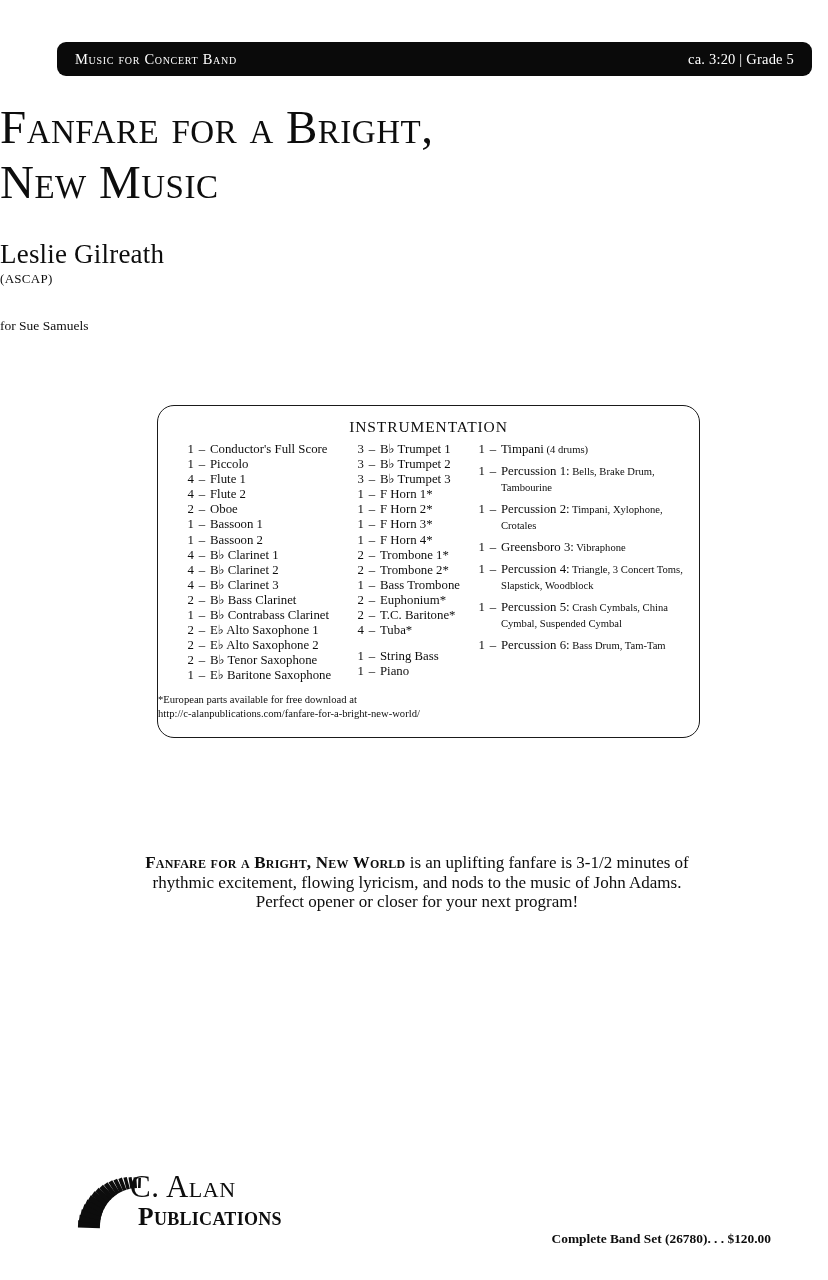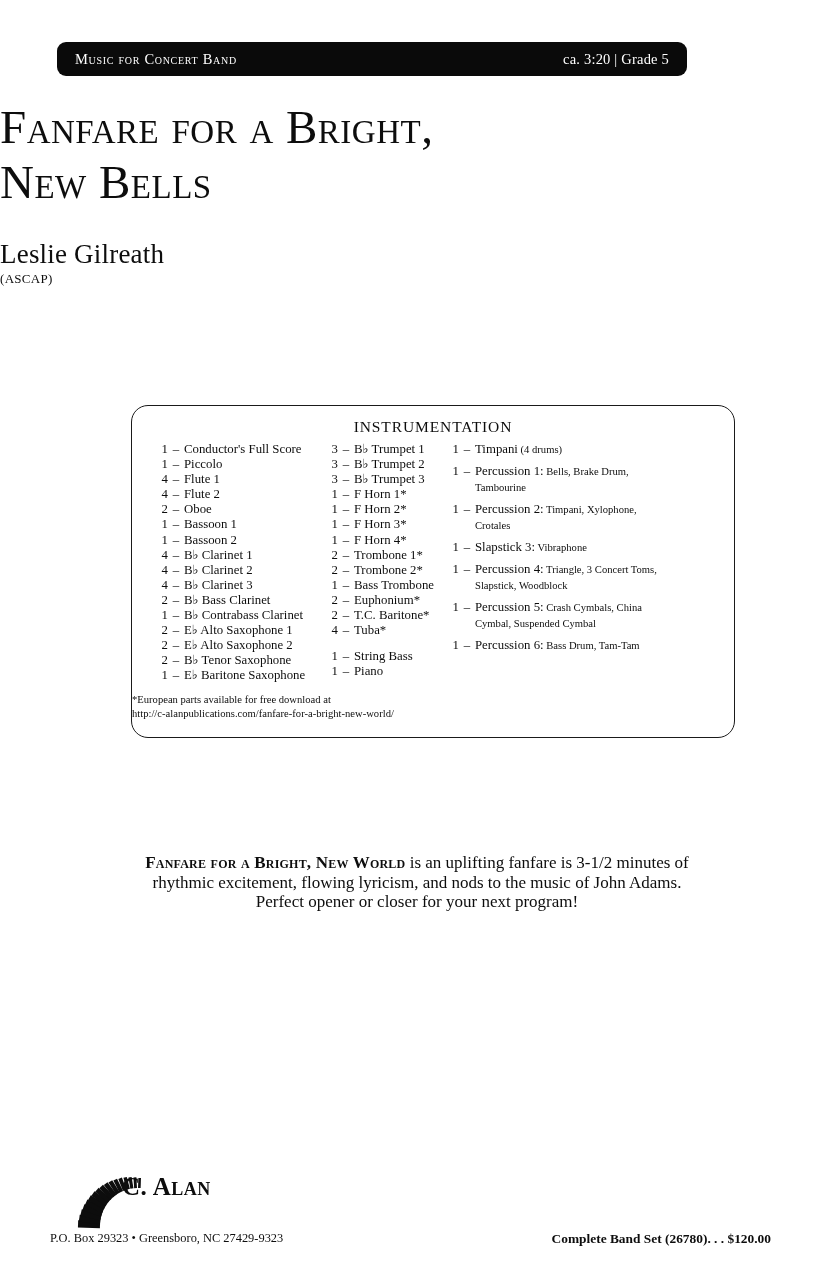--- a/index.html
+++ b/index.html
@@ -14,21 +14,21 @@
     font-family: "Liberation Serif", "DejaVu Serif", serif;
     color: #0d0d0d;
     overflow: hidden;
   }
 
   
   #header-banner {
     position: absolute;
     left: 57px;
     top: 42px;
-    width: 630px;
+    width: 755px;
     height: 34px;
     background: #0a0a0a;
     border-radius: 9px;
     color: #ffffff;
     display: flex;
     align-items: center;
     justify-content: space-between;
     box-sizing: border-box;
     padding: 0 18px;
   }
@@ -68,23 +68,23 @@
     letter-spacing: 0.3px;
   }
   .dedication {
     margin-top: 31px;
     font-size: 13.5px;
   }
 
   
   #instrumentation-box {
     position: absolute;
-    left: 131px;
+    left: 157px;
     top: 405px;
-    width: 604px;
+    width: 543px;
     height: 333px;
     border: 1.6px solid #1a1a1a;
     border-radius: 17px;
     box-sizing: border-box;
   }
   #instr-heading {
     text-align: center;
     font-size: 15.5px;
     letter-spacing: 0.9px;
     margin-top: 12px;
@@ -173,25 +173,26 @@
     width: 92px;
     height: 92px;
   }
   #logo-words {
     position: absolute;
     left: 72px;
     top: 20px;
     width: 250px;
   }
   .logo-line1 {
-    font-size: 25px;
-    font-weight: bold;
+    font-size: 31px;
+    font-weight: normal;
     font-variant: small-caps;
     letter-spacing: 0.5px;
     line-height: 34px;
+    margin-left: 8px;
   }
   .logo-line2 {
     font-size: 25.5px;
     font-weight: bold;
     font-variant: small-caps;
     letter-spacing: 0.3px;
     line-height: 26px;
     margin-left: 16px;
   }
   #publisher-address {
@@ -218,23 +219,24 @@
 </head>
 <body>
 
 <div id="header-banner">
   <span class="left">Music for Concert Band</span>
   <span class="right">ca. 3:20 | Grade 5</span>
 </div>
 
 <div class="title-block">
   <div class="title-line">Fanfare for a Bright,</div>
-  <div class="title-line">New Bells</div>
+  <div class="title-line">New Music</div>
   <div class="composer">Leslie Gilreath</div>
   <div class="ascap">(ASCAP)</div>
+  <div class="dedication">for Sue Samuels</div>
 </div>
 
 <div id="instrumentation-box">
   <div id="instr-heading">INSTRUMENTATION</div>
 
   <div class="instr-columns">
     <div class="instr-col" id="instr-col-1">
         <div class="instr-row">
           <span class="qty">1</span>
           <span class="dash">–</span>
@@ -405,21 +407,21 @@
           <span class="nm"><span>Percussion 1:</span><span class="detail"> Bells, Brake Drum, Tambourine</span></span>
         </div>
         <div class="instr-row">
           <span class="qty">1</span>
           <span class="dash">–</span>
           <span class="nm"><span>Percussion 2:</span><span class="detail"> Timpani, Xylophone, Crotales</span></span>
         </div>
         <div class="instr-row">
           <span class="qty">1</span>
           <span class="dash">–</span>
-          <span class="nm"><span>Slapstick 3:</span><span class="detail"> Vibraphone</span></span>
+          <span class="nm"><span>Greensboro 3:</span><span class="detail"> Vibraphone</span></span>
         </div>
         <div class="instr-row">
           <span class="qty">1</span>
           <span class="dash">–</span>
           <span class="nm"><span>Percussion 4:</span><span class="detail"> Triangle, 3 Concert Toms, Slapstick, Woodblock</span></span>
         </div>
         <div class="instr-row">
           <span class="qty">1</span>
           <span class="dash">–</span>
           <span class="nm"><span>Percussion 5:</span><span class="detail"> Crash Cymbals, China Cymbal, Suspended Cymbal</span></span>
@@ -461,23 +463,23 @@
           <line x1="64.69" y1="40.41" x2="60.14" y2="28.23" stroke="#0d0d0d" stroke-width="3.75" stroke-linecap="butt"></line>
           <line x1="68.24" y1="39.27" x2="65.10" y2="27.43" stroke="#0d0d0d" stroke-width="3.46" stroke-linecap="butt"></line>
           <line x1="71.89" y1="38.49" x2="70.04" y2="27.14" stroke="#0d0d0d" stroke-width="3.18" stroke-linecap="butt"></line>
           <line x1="75.60" y1="38.08" x2="74.92" y2="27.35" stroke="#0d0d0d" stroke-width="2.89" stroke-linecap="butt"></line>
           <line x1="79.33" y1="38.02" x2="79.68" y2="28.03" stroke="#0d0d0d" stroke-width="2.60" stroke-linecap="butt"></line>
         </g>
     </svg>
   </div>
   <div id="logo-words">
     <div class="logo-line1">C. Alan</div>
+    <div class="logo-line2">Publications</div>
   </div>
   <div id="publisher-address">
-    <div>P.O. Box 29323 • Greensboro, NC 27429-9323</div>
   </div>
 </div>
 
 <div id="pricing">
   <div>Complete Band Set (26780). . . $120.00</div>
   
   
 </div>
 
 </body></html>

